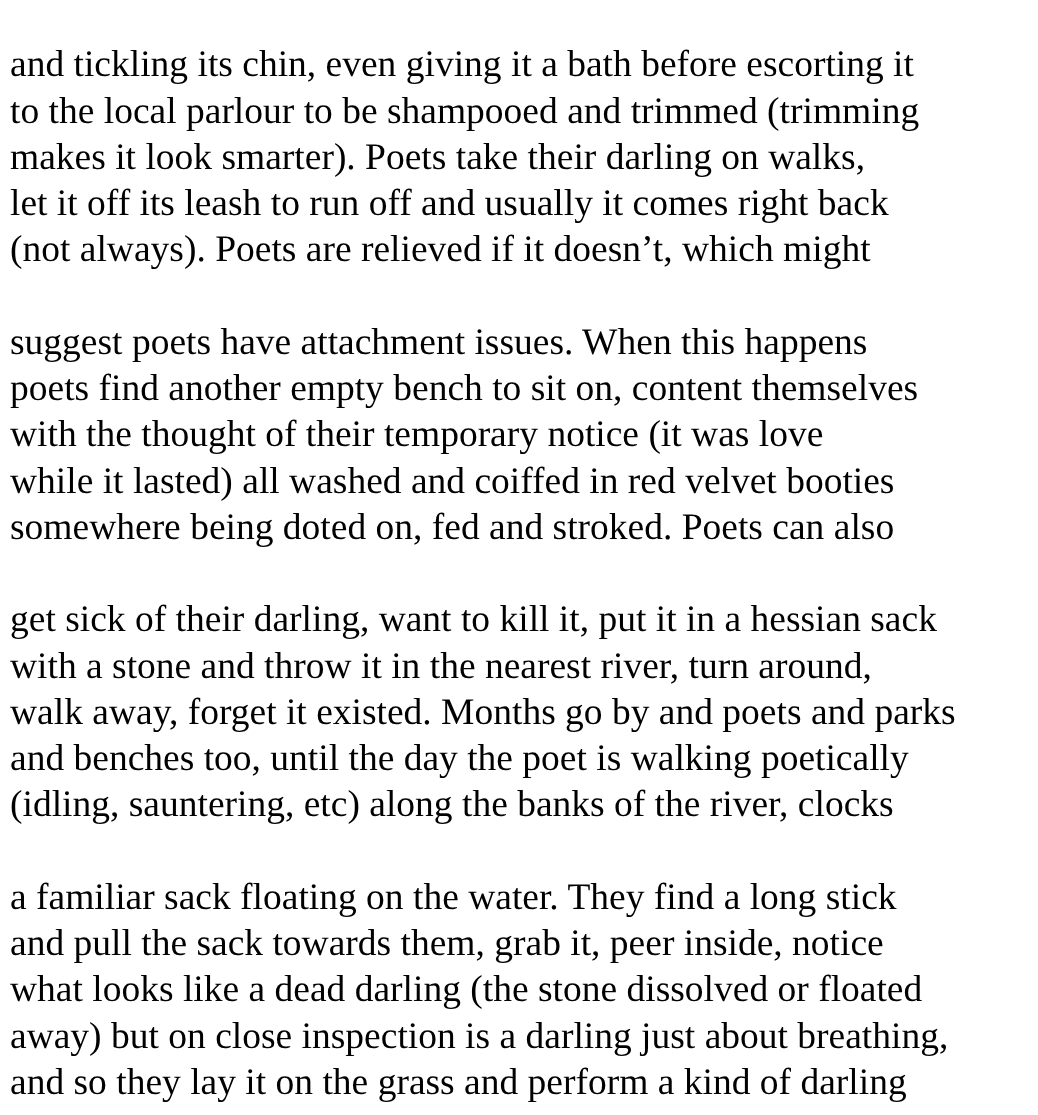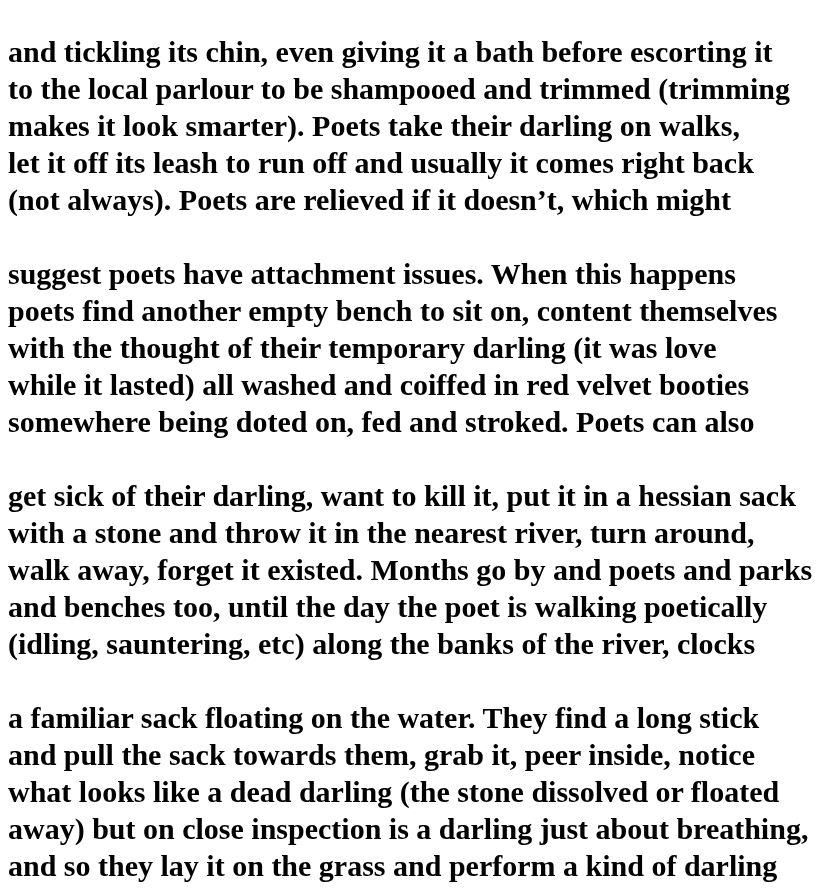--- a/index.html
+++ b/index.html
@@ -18,38 +18,37 @@
     height: 892px;
     padding: 33px 6px 0 8px;
     font-family: "Liberation Serif", "DejaVu Serif", serif;
     font-size: 30px;
     line-height: 37px;
     color: #000000;
   }
   .stanza {
     white-space: pre;        
     margin: 0 0 37px 0;      
-    font-weight: bold;
   }
   .stanza:last-child {
     margin-bottom: 18px;
   }
 </style>
 </head>
 <body>
 
 <main class="page">
   <div class="stanza">and tickling its chin, even giving it a bath before escorting it
 to the local parlour to be shampooed and trimmed (trimming
 makes it look smarter). Poets take their darling on walks,
 let it off its leash to run off and usually it comes right back
 (not always). Poets are relieved if it doesn’t, which might</div>
   <div class="stanza">suggest poets have attachment issues. When this happens
 poets find another empty bench to sit on, content themselves
-with the thought of their temporary darling (it was love
+with the thought of their temporary notice (it was love
 while it lasted) all washed and coiffed in red velvet booties
 somewhere being doted on, fed and stroked. Poets can also</div>
   <div class="stanza">get sick of their darling, want to kill it, put it in a hessian sack
 with a stone and throw it in the nearest river, turn around,
 walk away, forget it existed. Months go by and poets and parks
 and benches too, until the day the poet is walking poetically
 (idling, sauntering, etc) along the banks of the river, clocks</div>
   <div class="stanza">a familiar sack floating on the water. They find a long stick
 and pull the sack towards them, grab it, peer inside, notice
 what looks like a dead darling (the stone dissolved or floated

